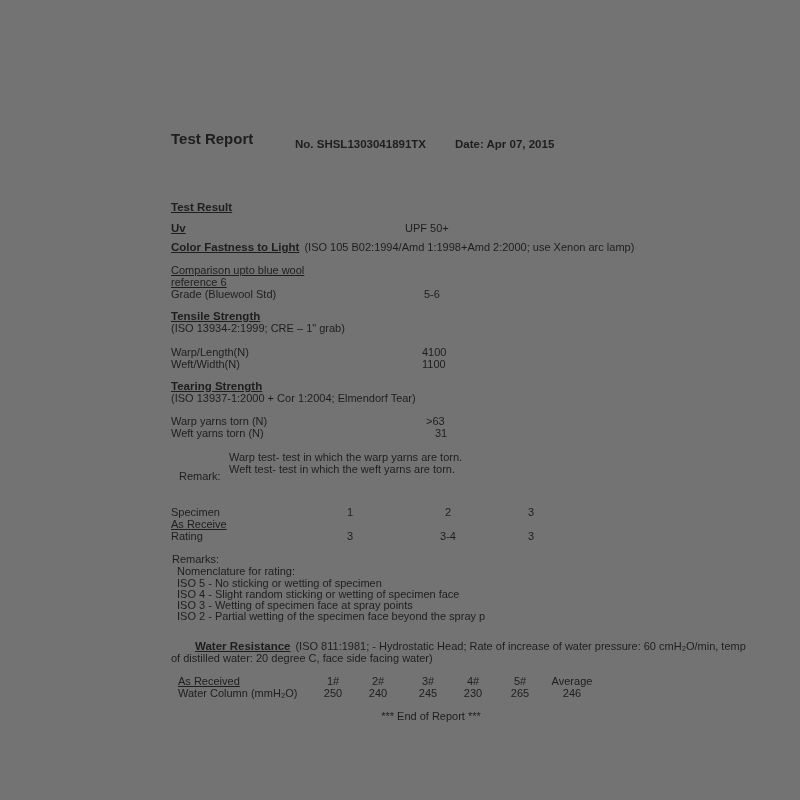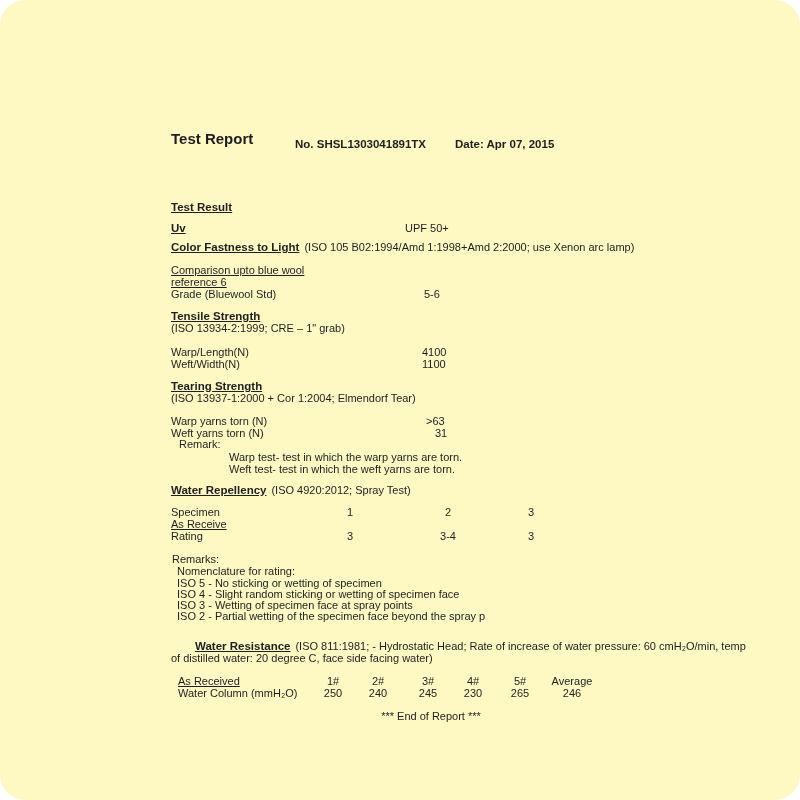--- a/index.html
+++ b/index.html
@@ -1,19 +1,19 @@
 <!DOCTYPE html>
 <html><head>
 <meta charset="utf-8">
 <style>
   html,body{margin:0;padding:0;background:#ffffff;}
   .page{
-    position:relative;width:800px;height:800px;background:#fef9c3;
+    position:relative;width:800px;height:800px;background:#737373;
     font-family:"Liberation Sans","DejaVu Sans",sans-serif;
-    font-size:11px;color:#1e1e1e;overflow:hidden;border-radius:25px;
+    font-size:11px;color:#1e1e1e;overflow:hidden;
   }
   .abs{position:absolute;white-space:nowrap;line-height:12px;}
   .b{font-weight:700;}
   .u{text-decoration:underline;text-underline-offset:1px;}
   .m{margin-left:5px;}
   .cell{position:absolute;width:50px;text-align:center;}
   .rcell{position:absolute;width:40px;text-align:center;}
 </style>
 </head>
 <body>
@@ -44,27 +44,24 @@
   <div class="abs" style="left:422px;top:346px;">4100</div>
   <div class="abs" style="left:171px;top:358px;">Weft/Width(N)</div>
   <div class="abs" style="left:422px;top:358px;">1100</div>
 
   <div class="abs b u" style="left:171px;top:380px;font-size:11.5px;">Tearing Strength</div>
   <div class="abs" style="left:171px;top:392px;">(ISO 13937-1:2000 + Cor 1:2004; Elmendorf Tear)</div>
   <div class="abs" style="left:171px;top:415px;">Warp yarns torn (N)</div>
   <div class="abs" style="left:426px;top:415px;">&gt;63</div>
   <div class="abs" style="left:171px;top:427px;">Weft yarns torn (N)</div>
   <div class="abs" style="left:435px;top:427px;">31</div>
-  <div class="abs" style="left:171px;top:438px;padding-left:8px;">Remark:</div>
+  <div class="abs" style="left:171px;top:470px;padding-left:8px;">Remark:</div>
   <div class="abs" style="left:229px;top:463px;">Weft test- test in which the weft yarns are torn.</div>
   <div class="abs" style="left:229px;top:451px;">Warp test- test in which the warp yarns are torn.</div>
 
-  <div class="abs" style="left:171px;top:484px;">
-    <span class="b u" style="font-size:11.5px;">Water Repellency</span><span class="m">(ISO 4920:2012; Spray Test)</span>
-  </div>
   <div class="abs" style="left:171px;top:506px;">Specimen</div>
   <span class="rcell" style="left:330px;top:506px;">1</span>
   <span class="rcell" style="left:428px;top:506px;">2</span>
   <span class="rcell" style="left:511px;top:506px;">3</span>
   <div class="abs u" style="left:171px;top:518px;">As Receive</div>
   <div class="abs" style="left:171px;top:530px;">Rating</div>
   <span class="rcell" style="left:330px;top:530px;">3</span>
   <span class="rcell" style="left:428px;top:530px;">3-4</span>
   <span class="rcell" style="left:511px;top:530px;">3</span>
 

